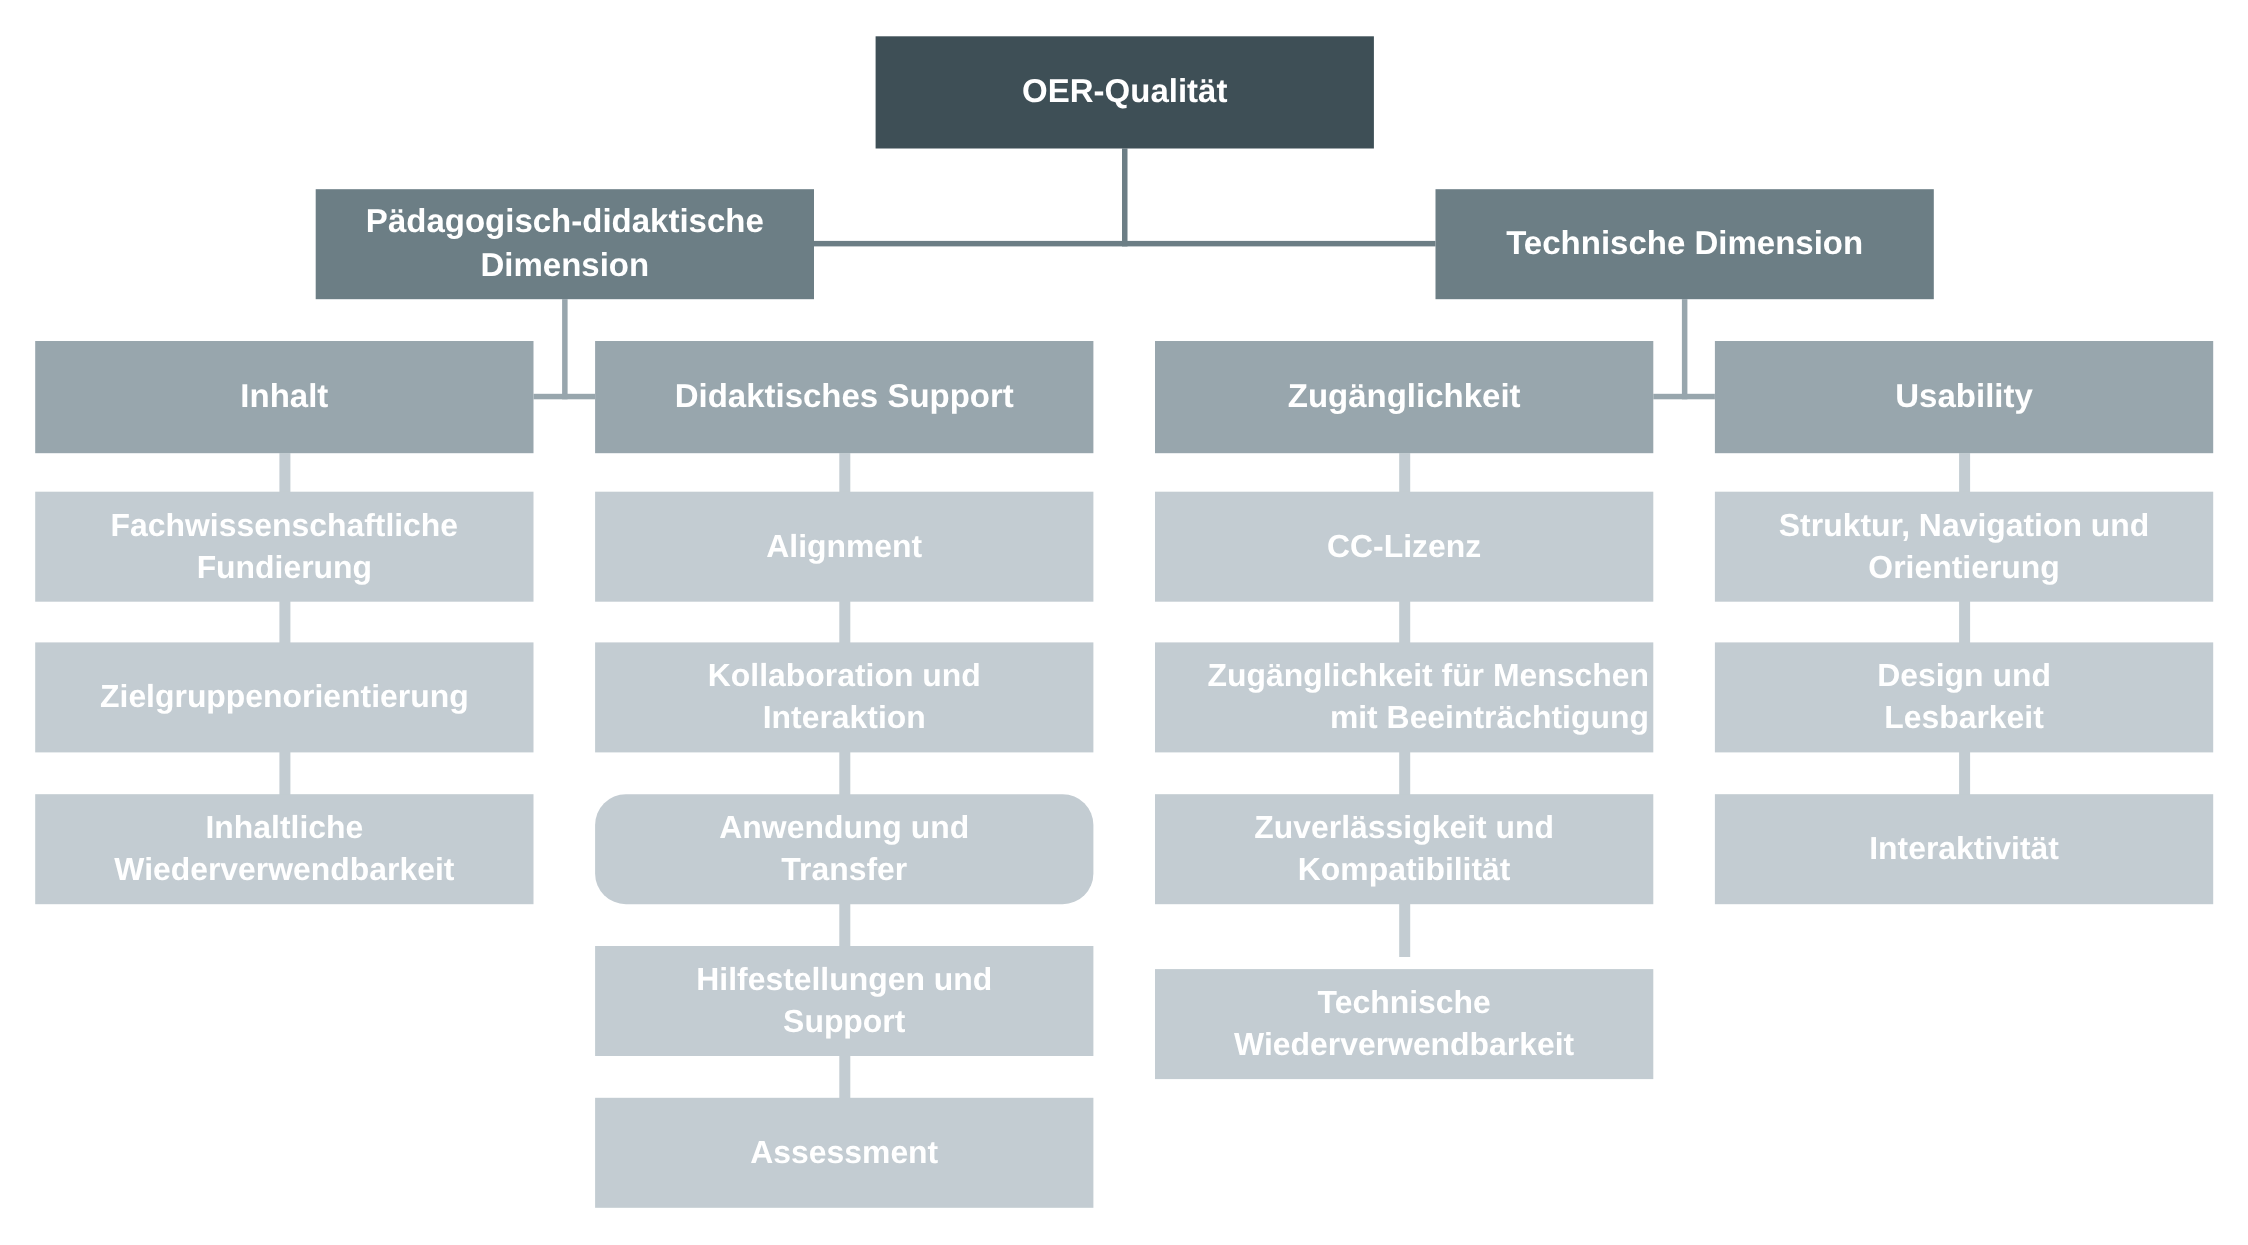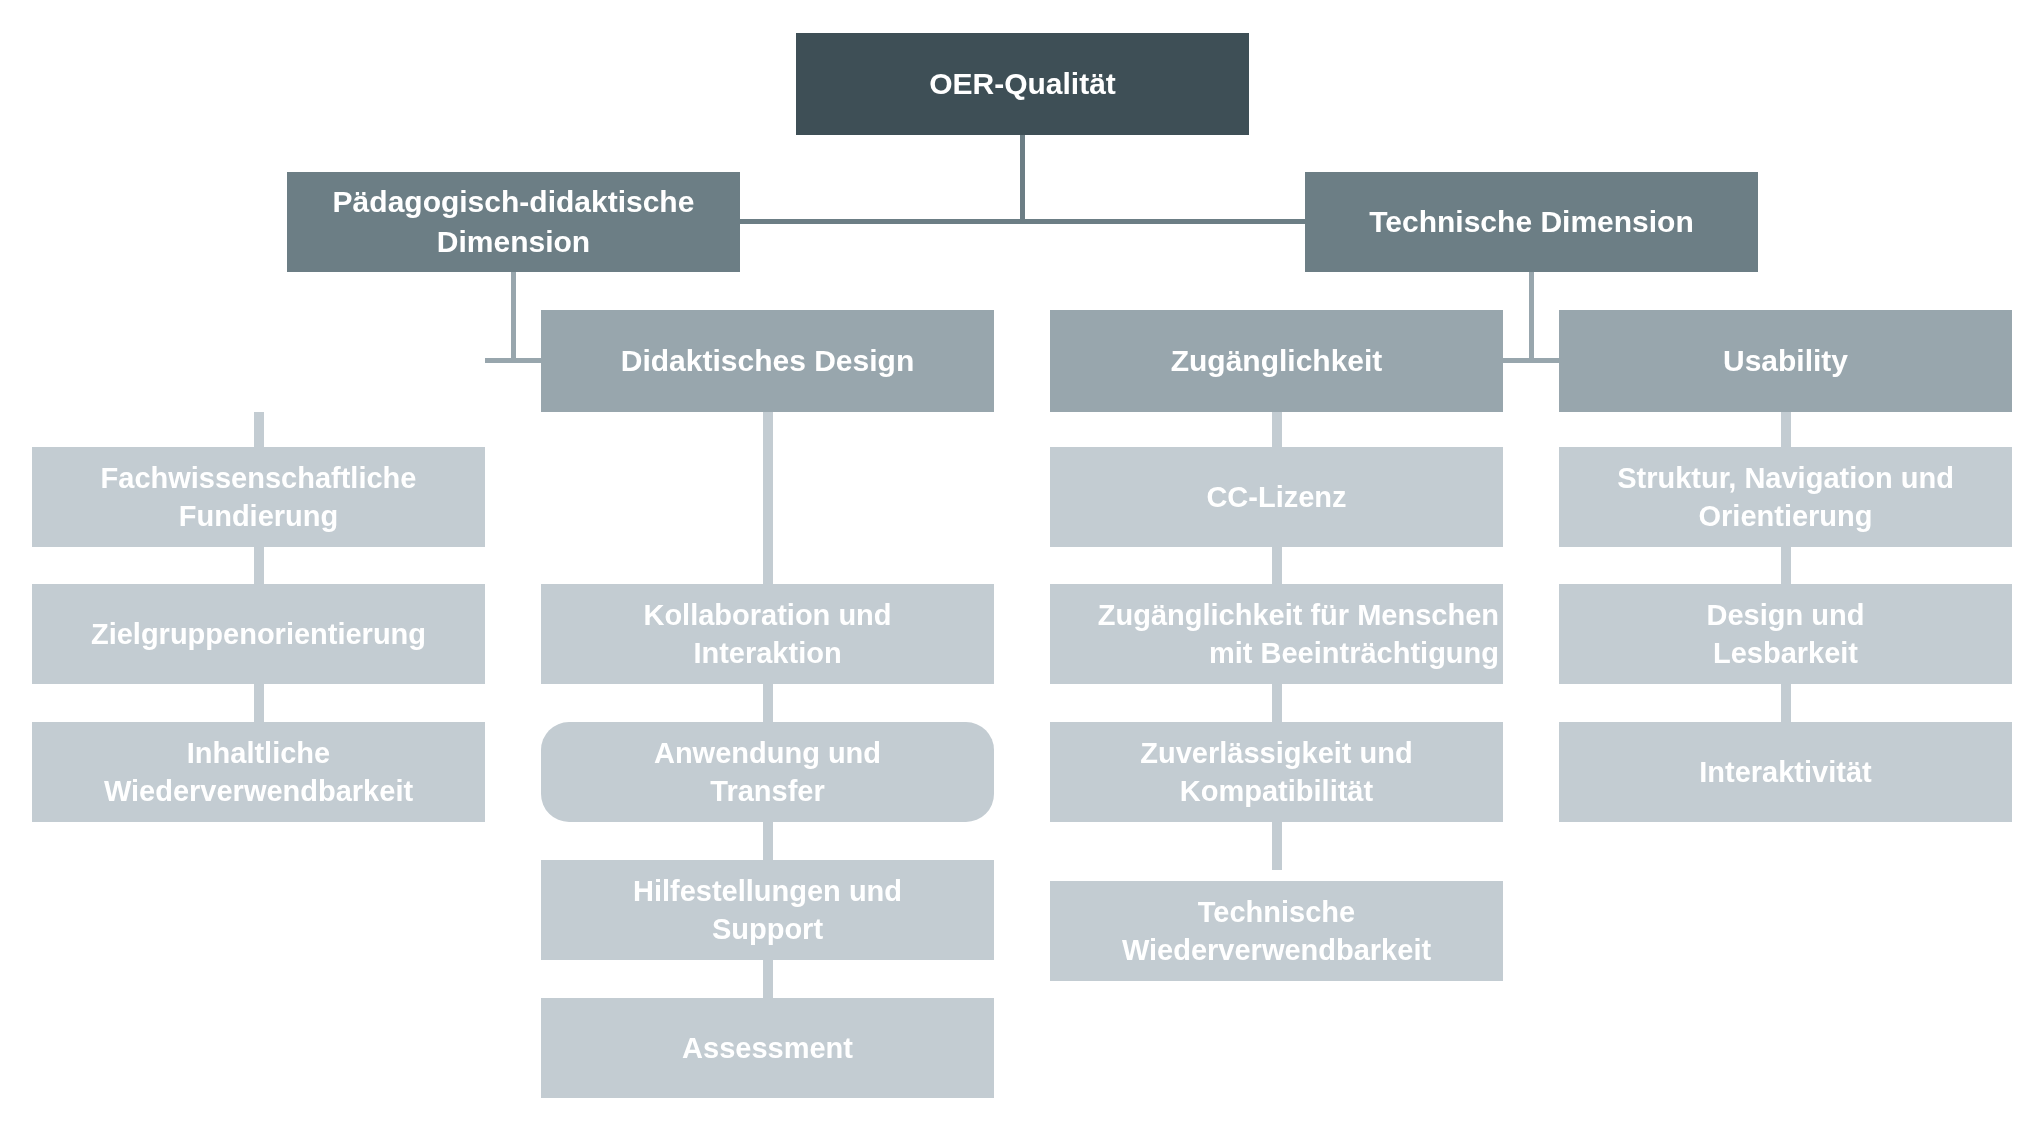--- a/index.html
+++ b/index.html
@@ -56,30 +56,32 @@
   <div class="connector lvl3" style="left:763px;top:412px;width:10px;height:596px;"></div>
   <div class="connector lvl3" style="left:1272px;top:412px;width:10px;height:458px;"></div>
   <div class="connector lvl3" style="left:1781px;top:412px;width:10px;height:320px;"></div>
 
   <div class="box root-node" style="left:796px;top:33px;width:453px;height:102px;">OER-Qualität</div>
 
   <div class="box dim-node" style="left:287px;top:172px;width:453px;height:100px;">Pädagogisch-didaktische
 Dimension</div>
   <div class="box dim-node" style="left:1305px;top:172px;width:453px;height:100px;">Technische Dimension</div>
 
-  <div class="box header-node" style="left:541px;top:310px;width:453px;height:102px;">Didaktisches Design</div>
+  <div class="box header-node" style="left:32px;top:310px;width:453px;height:102px;">Inhalt</div>
+  <div class="box header-node" style="left:541px;top:310px;width:453px;height:102px;">Didaktisches Support</div>
   <div class="box header-node" style="left:1050px;top:310px;width:453px;height:102px;">Zugänglichkeit</div>
   <div class="box header-node" style="left:1559px;top:310px;width:453px;height:102px;">Usability</div>
 
   <div class="box item-node" style="left:32px;top:447px;width:453px;height:100px;">Fachwissenschaftliche
 Fundierung</div>
   <div class="box item-node" style="left:32px;top:584px;width:453px;height:100px;">Zielgruppenorientierung</div>
   <div class="box item-node" style="left:32px;top:722px;width:453px;height:100px;">Inhaltliche
 Wiederverwendbarkeit</div>
 
+  <div class="box item-node" style="left:541px;top:447px;width:453px;height:100px;">Alignment</div>
   <div class="box item-node" style="left:541px;top:584px;width:453px;height:100px;">Kollaboration und
 Interaktion</div>
   <div class="box item-node" style="left:541px;top:722px;width:453px;height:100px;border-radius:28px;">Anwendung und
 Transfer</div>
   <div class="box item-node" style="left:541px;top:860px;width:453px;height:100px;">Hilfestellungen und
 Support</div>
   <div class="box item-node" style="left:1050px;top:447px;width:453px;height:100px;">CC-Lizenz</div>
 
   <div class="box item-node" style="left:541px;top:998px;width:453px;height:100px;">Assessment</div>
   <div class="box item-node quirk-right" style="left:1050px;top:584px;width:453px;height:100px;">Zugänglichkeit für Menschen

